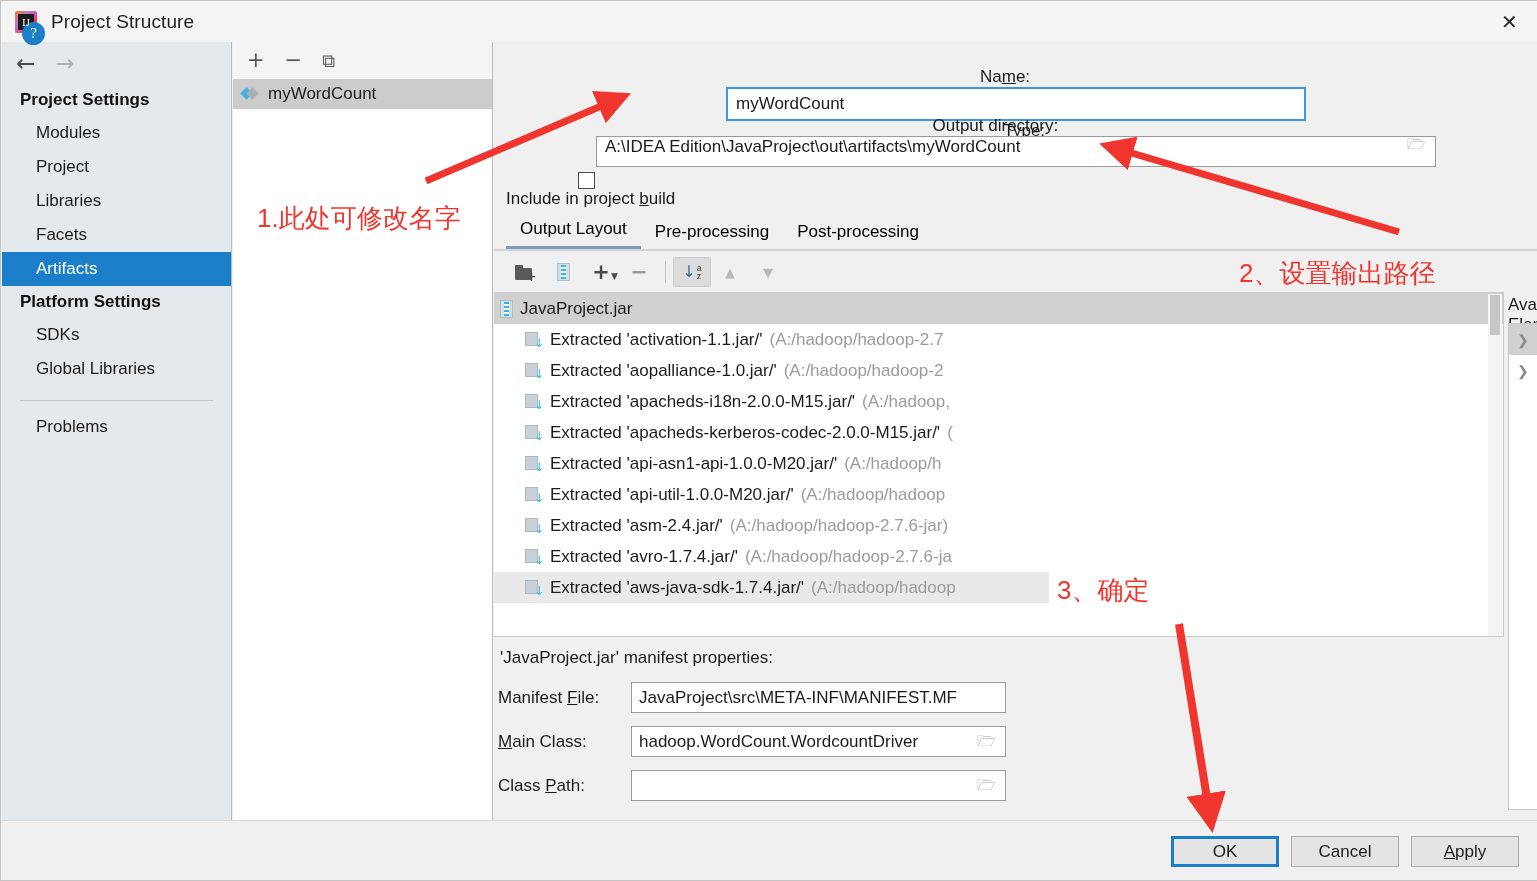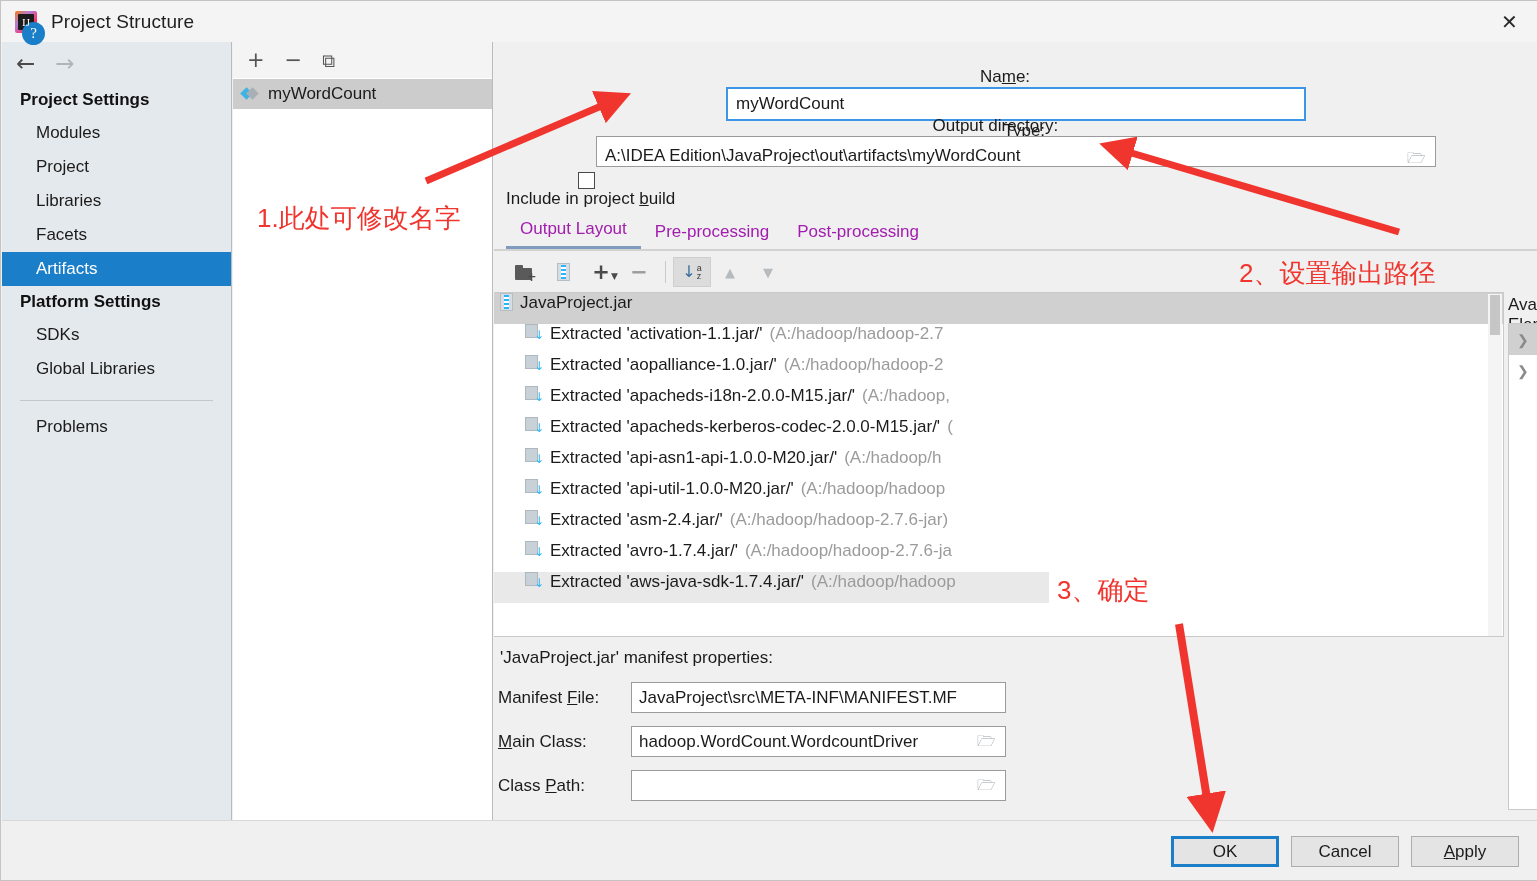--- a/index.html
+++ b/index.html
@@ -134,42 +134,42 @@
     position: absolute; right: 10px; font-size: 15px; color: #3a3a3a;
     font-family: "DejaVu Sans", sans-serif;
   }
 
   #outdir-row { position: absolute; left: 12px; top: 74px; width: 1020px; height: 32px; }
   #outdir-label { width: 167px; }
   #outdir-input {
     flex: none; width: 840px; height: 31px;
     background: #ffffff; border: 1px solid #9b9b9b;
     font-size: 17px; color: #1b1b1b; padding: 0 8px;
-    position: relative; display: flex; align-items: flex-end;
+    position: relative; display: flex; align-items: flex-start;
   }
   .folder-ico {
     position: absolute; right: 8px; width: 20px; height: 15px; color:#9aa0a5;
     font-size: 15px; line-height: 15px; font-family: "DejaVu Sans", sans-serif;
   }
 
   #include-row { position: absolute; left: 12px; top: 130px; }
   .chk {
     width: 17px; height: 17px; border: 1.5px solid #4a4a4a; background: #fff;
     margin-right: 9px; display: inline-block; flex: none; position: relative;
   }
   .chk.filled::after {
     content: ""; position: absolute; left: 3px; top: 3px; right: 3px; bottom: 3px;
     background: #2b2b2b;
   }
   .u { text-decoration: underline; }
 
   
   #tabs { position: absolute; left: 12px; top: 171px; width: 1020px; height: 36px;
     display: flex; align-items: flex-end; gap: 0; }
-  .tab { font-size: 17px; color: #a21caf; padding: 0 14px 7px 14px; cursor: pointer; }
+  .tab { font-size: 17px; color: #000000; padding: 0 14px 7px 14px; cursor: pointer; }
   .tab.active { border-bottom: 3px solid #7f9bbd; }
   #tabs-underline {
     position: absolute; left: 0px; top: 207px; width: 1043px; height: 2px;
     background: #d2d2d2;
   }
 
   
   #layout-toolbar {
     position: absolute; left: 12px; top: 212px; width: 500px; height: 36px;
     display: flex; align-items: center; gap: 0;
@@ -203,21 +203,21 @@
      flex-direction:column; }
   .ico-tri { font-size: 13px; color:#b6bbc0; font-family:"DejaVu Sans",sans-serif; }
 
   
   #output-tree {
     position: absolute; left: 0px; top: 250px; width: 1010px; height: 345px;
     background: #ffffff; border: 1px solid #c9c9c9; border-left: none;
     overflow: hidden;
   }
   .tree-row {
-    height: 31px; display: flex; align-items: flex-start; gap: 7px;
+    height: 31px; display: flex; align-items: center; gap: 7px;
     font-size: 17px; color: #1b1b1b; padding-left: 6px; white-space: nowrap;
   }
   .tree-row.root { background: #d0d0d0; }
   .tree-row.child { padding-left: 31px; }
   .tree-row.highlight-partial { background: linear-gradient(to right, #e9e9e9 0 55%, #ffffff 55%); }
   .gray { color: #9b9b9b; }
   .ico-extracted {
     width: 18px; height: 15px; position: relative; flex: none;
   }
   .ico-extracted .pg { position:absolute; left:0; top:0; width:13px; height:14px;

